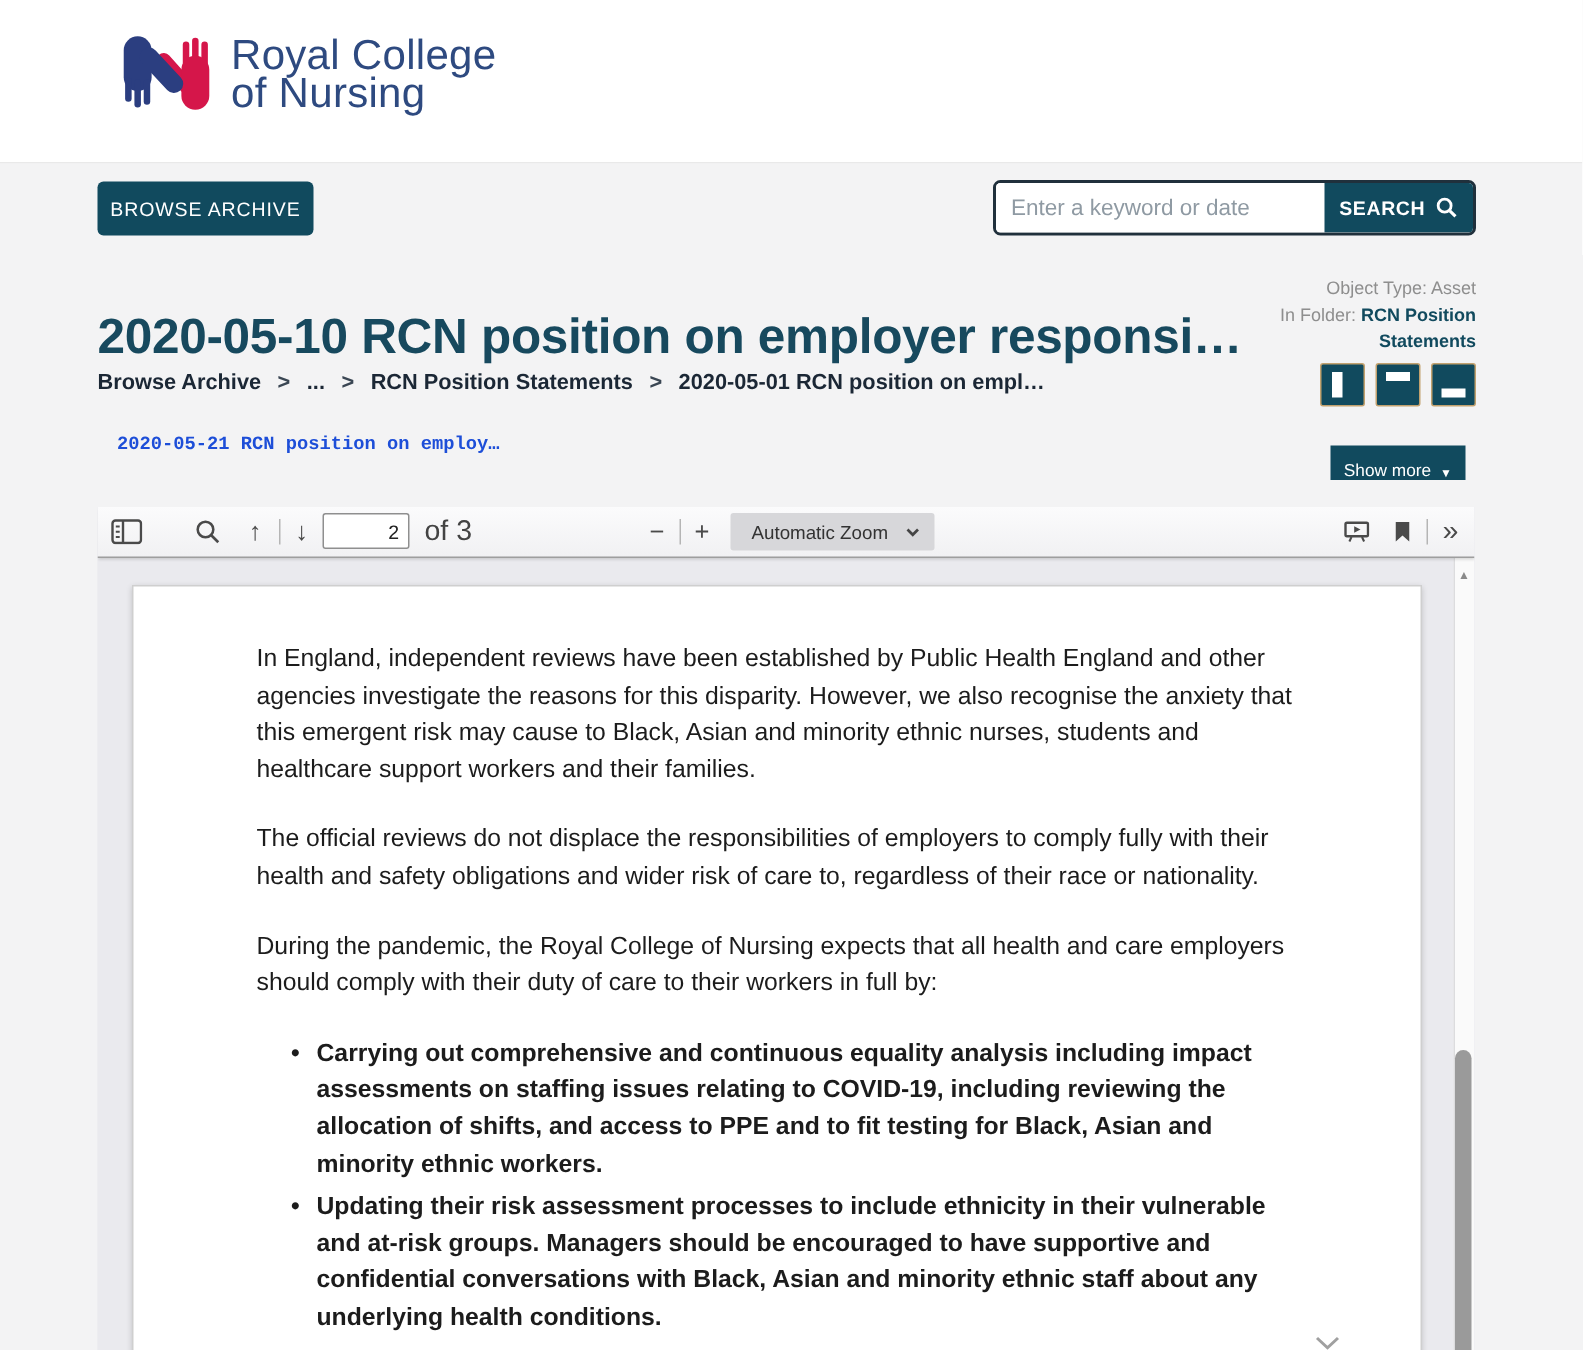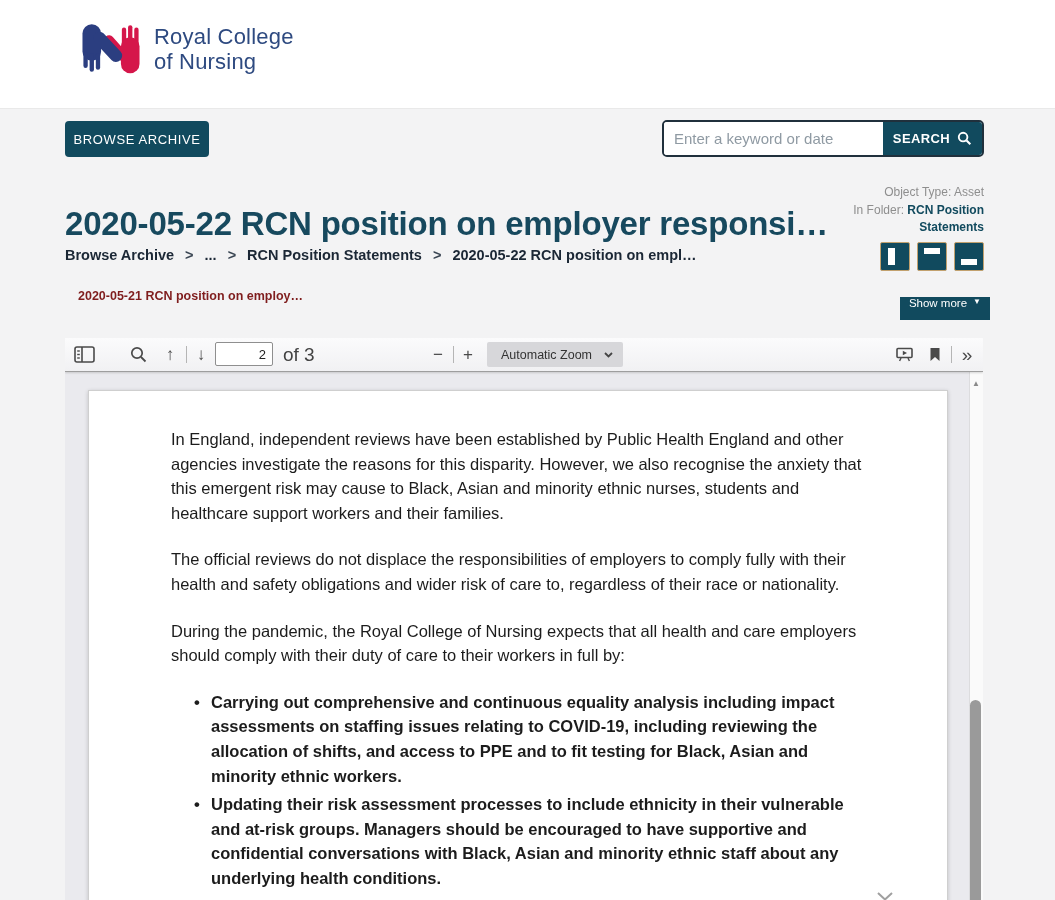--- a/index.html
+++ b/index.html
@@ -2,21 +2,21 @@
 <html><head>
 <meta charset="utf-8">
 <style>
   html,body{margin:0;padding:0;background:#fff;}
   .app{position:relative;width:1055px;height:900px;background:#f3f3f4;
        font-family:"Liberation Sans",sans-serif;overflow:hidden;-webkit-font-smoothing:antialiased;}
 
   
   .site-header{position:absolute;left:0;top:0;width:100%;height:108px;background:#fff;border-bottom:1px solid #e9e9e9;}
   .logo{position:absolute;left:80px;top:14px;display:flex;align-items:center;gap:12px;}
-  .logo-text{color:#2e4a80;font-size:22px;line-height:25px;letter-spacing:.2px;}
+  .logo-text{color:#2e4a80;font-size:28px;line-height:25px;letter-spacing:.2px;}
 
   
   .browse-btn{position:absolute;left:65px;top:121px;width:144px;height:36px;background:#114a5e;color:#fff;
     font-size:13px;letter-spacing:.6px;border:0;border-radius:4px;display:flex;align-items:center;justify-content:center;
     font-family:"Liberation Sans",sans-serif;cursor:pointer;}
   .search-box{position:absolute;left:662px;top:120px;width:322px;height:37px;display:flex;box-sizing:border-box;
     border:2px solid #20303c;border-radius:5px;overflow:hidden;background:#fff;}
   .search-box input{flex:1;border:0;outline:0;padding:0 10px;font-size:15px;color:#333;font-family:"Liberation Sans",sans-serif;}
   .search-box input::placeholder{color:#8f9aa3;}
   .search-btn{width:101px;background:#114a5e;border:0;color:#fff;font-size:13px;font-weight:700;letter-spacing:.4px;
@@ -36,23 +36,23 @@
   .view-btn .bar{position:absolute;background:#fff;}
   .bar-v{left:7px;top:5px;width:7px;height:17px;}
   .bar-ht{left:6px;top:5px;width:16px;height:6px;}
   .bar-hb{left:6px;bottom:5px;width:16px;height:6px;}
 
   
   .breadcrumb{position:absolute;left:65px;top:247px;display:flex;align-items:center;gap:11px;
     font-size:14.5px;font-weight:700;color:#1b2735;}
   .breadcrumb .sep{color:#3a4653;font-weight:700;}
   .breadcrumb .crumb{cursor:pointer;}
-  .tree-item{position:absolute;left:78px;top:289px;font-size:12.5px;font-weight:700;color:#7f1d1d;cursor:pointer;}
-  .show-more{position:absolute;right:65px;top:297px;height:23px;padding:0 9px;background:#114a5e;border:0;color:#fff;
-    font-size:11.5px;display:flex;align-items:flex-start;gap:6px;cursor:pointer;font-family:"Liberation Sans",sans-serif;}
+  .tree-item{position:absolute;left:78px;top:289px;font-size:12.5px;font-weight:700;color:#1d4ed8;cursor:pointer;font-family:Liberation Mono, monospace;}
+  .show-more{position:absolute;right:78px;top:297px;height:23px;padding:0 9px;background:#114a5e;border:0;color:#fff;
+    font-size:11.5px;display:flex;align-items:flex-end;gap:6px;cursor:pointer;font-family:"Liberation Sans",sans-serif;}
   .show-more .caret{font-size:8px;}
 
   
   .pdf{position:absolute;left:65px;top:338px;width:918px;height:562px;background:#eaeaee;overflow:hidden;}
   .pdf-toolbar{position:absolute;left:0;top:0;width:100%;height:33px;background:linear-gradient(#fbfbfc,#f1f1f3);
     border-bottom:1px solid #9e9e9e;box-shadow:0 1px 2px rgba(0,0,0,.15);z-index:3;}
   .tb{position:absolute;top:0;height:33px;display:flex;align-items:center;justify-content:center;background:none;border:0;
     color:#4a4a4a;cursor:pointer;padding:0;font-family:"Liberation Sans",sans-serif;}
   .tb svg{display:block;}
   .tb-glyph{font-size:17px;line-height:1;}
@@ -118,21 +118,21 @@
     <input type="text" placeholder="Enter a keyword or date" style="">
     <button class="search-btn">
       <span>SEARCH</span>
       <svg width="15" height="15" viewBox="0 0 16 16">
         <circle cx="6.5" cy="6.5" r="4.6" stroke="#fff" stroke-width="2" fill="none"></circle>
         <line x1="10.2" y1="10.2" x2="14.2" y2="14.2" stroke="#fff" stroke-width="2.2"></line>
       </svg>
     </button>
   </div>
 
-  <h1 class="page-title">2020-05-22 RCN position on employer responsi…</h1>
+  <h1 class="page-title">2020-05-10 RCN position on employer responsi…</h1>
 
   <div class="meta">
     <div>
       <span class="lbl">Object Type:</span>
       <span class="val">Asset</span>
     </div>
     <div>
       <span class="lbl">In Folder:</span>
       <span class="folder-link">RCN Position Statements</span>
     </div>
@@ -150,21 +150,21 @@
     </button>
   </div>
 
   <nav class="breadcrumb">
     <span class="crumb">Browse Archive</span>
     <span class="sep">&gt;</span>
     <span class="crumb">...</span>
     <span class="sep">&gt;</span>
     <span class="crumb">RCN Position Statements</span>
     <span class="sep">&gt;</span>
-    <span class="crumb">2020-05-22 RCN position on empl…</span>
+    <span class="crumb">2020-05-01 RCN position on empl…</span>
   </nav>
 
   <div class="tree-item">2020-05-21 RCN position on employ…</div>
 
   <button class="show-more">
     <span>Show more</span>
     <span class="caret">▼</span>
   </button>
 
   <div class="pdf">

